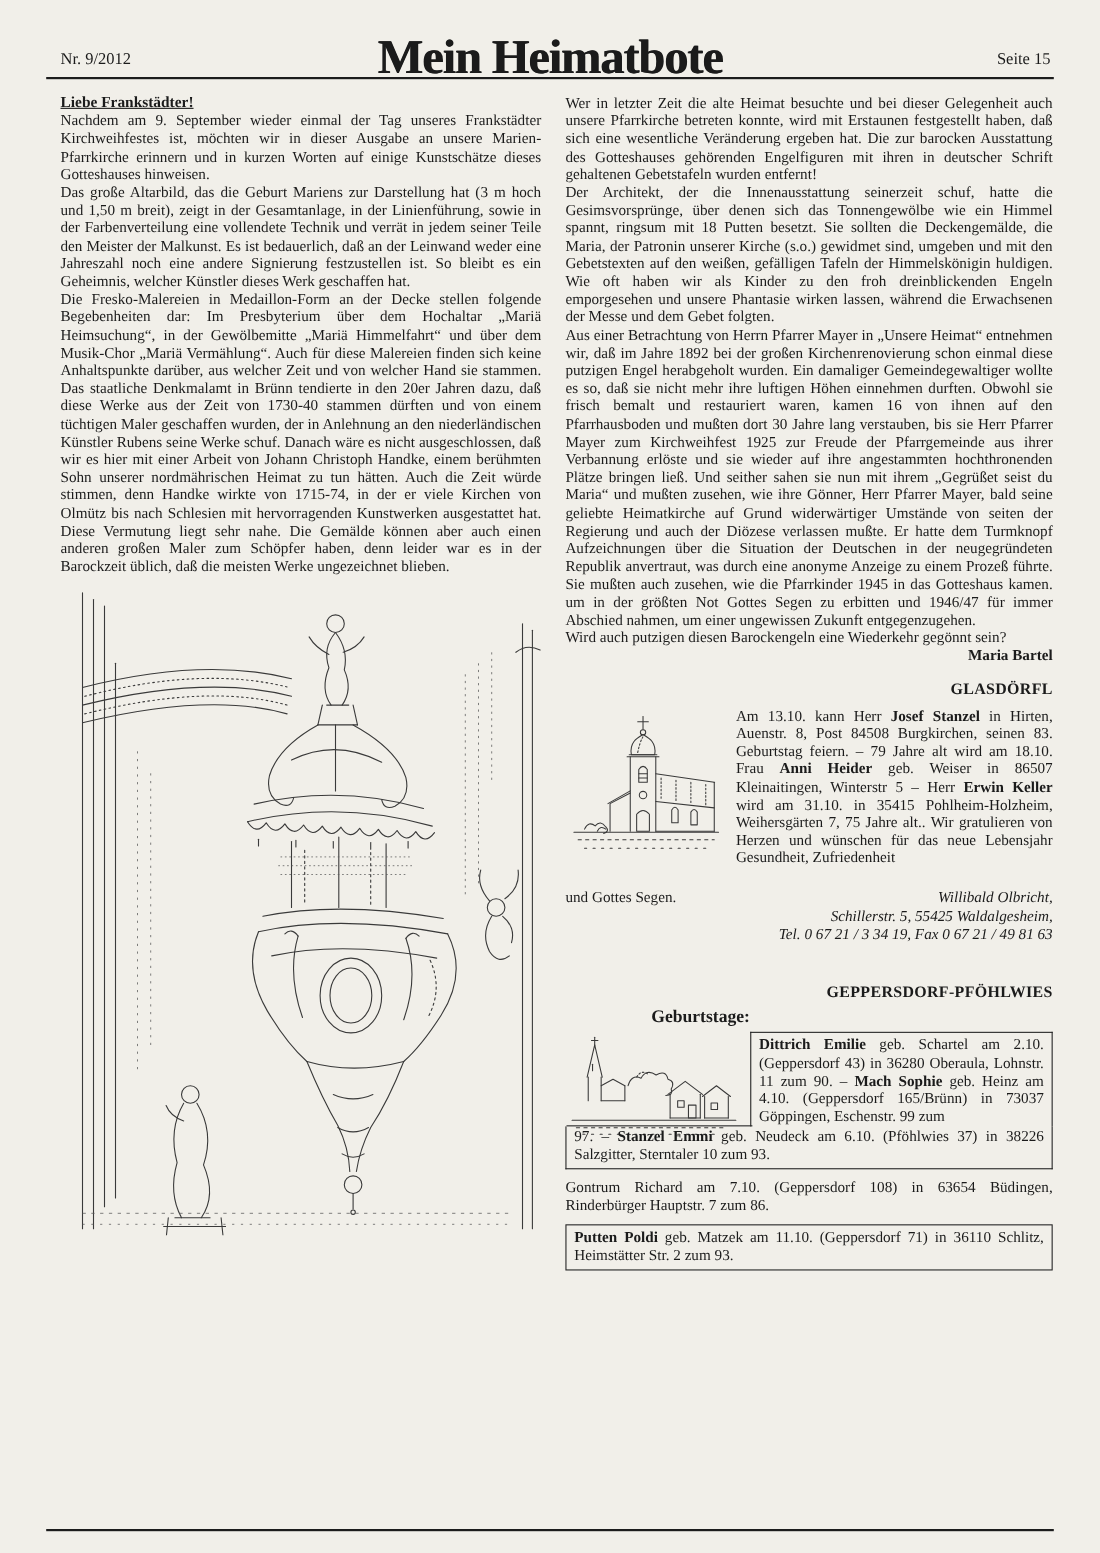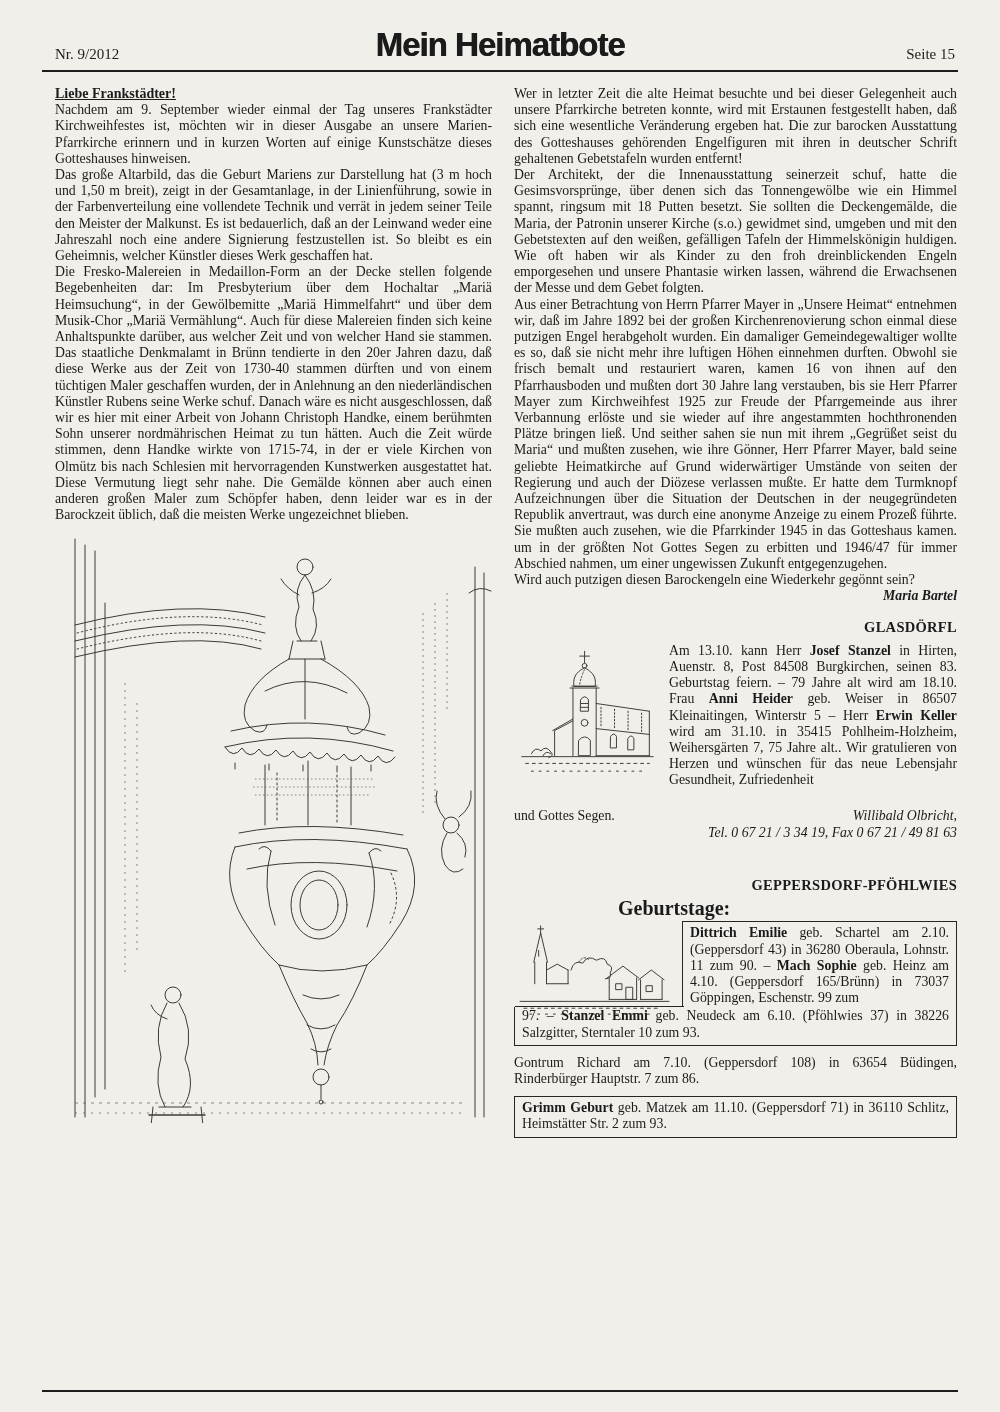--- a/index.html
+++ b/index.html
@@ -13,48 +13,48 @@
   }
   .rule { position: absolute; left: 42px; width: 916px; height: 2px; background: #1c1c1c; }
   #rule-top { top: 70px; }
   #rule-bottom { top: 1390px; }
 
   #issue-number { position: absolute; left: 55px; top: 46px; font-size: 15px; }
   #page-number  { position: absolute; right: 45px; top: 46px; font-size: 15px; }
   #masthead {
     position: absolute; left: 0; right: 0; top: 26px;
     text-align: center;
-    font-family: Liberation Sans, sans-serif;
-    font-weight: bold; font-size: 33px; letter-spacing: -1px;
+    font-family: Liberation Serif, serif;
+    font-weight: bold; font-size: 44px; letter-spacing: -1px;
     text-shadow: 0.6px 0 0 #1b1b1b;
   }
 
   .col { position: absolute; top: 86px; }
   #col-left  { left: 55px;  width: 437px; }
   #col-right { left: 514px; width: 443px; }
 
   .txt { font-size: 13.8px; line-height: 16.2px; text-align: justify; hyphens: auto; -webkit-hyphens: auto; }
   .txt p { margin: 0; }
   .article-head { font-size: 14px; font-weight: bold; text-decoration: underline; }
 
-  .author-line { text-align: right; font-style: italic; font-weight: bold; font-size: 13.8px; line-height: 16.2px; }
+  .author-line { text-align: right; font-weight: bold; font-size: 13.8px; line-height: 16.2px; }
 
   .fig { display: block; }
   #pulpit-figure { margin-top: 10px; }
 
   .section-head { text-align: right; font-weight: bold; font-size: 14.5px; letter-spacing: 0.3px; }
   #glas-section { margin-top: 14px; }
   #glas-head { margin-bottom: 8px; }
   #glas-body { overflow: hidden; }
   #glas-church { float: left; width: 145px; height: 145px; margin: 2px 10px 2px 0; }
   .closing-row { display: flex; justify-content: space-between; align-items: baseline; clear: both; margin-top: 16px; }
   .sig-block { text-align: right; font-style: italic; font-size: 13.8px; line-height: 17px; }
 
   #gep-section { margin-top: 36px; position: relative; }
-  #gep-sub { font-weight: bold; font-size: 20px; margin: 7px 0 5px 104px; }
+  #gep-sub { font-weight: bold; font-size: 16px; margin: 7px 0 5px 78px; }
   #gep-village { position: absolute; left: 0; top: 46px; width: 162px; height: 96px; }
   .boxed { border: 1.5px solid #262626; }
   #gep-boxA { margin-left: 168px; border-bottom: none; padding: 3px 7px 1px 7px; }
   #gep-boxB { border-top: none; padding: 1px 7px 4px 7px; position: relative; }
   #gep-boxB::before { content: ""; position: absolute; left: 0; top: -1px; width: 169px; border-top: 1.5px solid #262626; }
   .entry { margin-top: 9px; }
   #gep-box-grimm { margin-top: 9px; padding: 3px 7px 4px 7px; }
 
   svg { display: block; }
   .ink { stroke: #3a3a3a; fill: none; stroke-width: 1; stroke-linecap: round; stroke-linejoin: round; }
@@ -230,20 +230,21 @@
           <path d="M30 112 q3 -6 8 -2"></path>
         </g>
       </svg>
       <span><span>Am 13.10. kann Herr </span><span style="font-weight: bold;">Josef Stanzel</span><span> in Hirten, Auenstr. 8, Post 84508 Burgkirchen, seinen 83. Geburtstag feiern. – 79 Jahre alt wird am 18.10. Frau </span><span style="font-weight: bold;">Anni Heider</span><span> geb. Weiser in 86507 Kleinaitingen, Winterstr 5 – Herr </span><span style="font-weight: bold;">Erwin Keller</span><span> wird am 31.10. in 35415 Pohlheim-Holzheim, Weihersgärten 7, 75 Jahre alt.. Wir gratulieren von Herzen und wünschen für das neue Lebensjahr Gesundheit, Zufriedenheit</span></span>
     </div>
     <div class="closing-row">
       <span>und Gottes Segen.</span>
       <span style="font-style:italic">Willibald Olbricht,</span>
     </div>
     <div class="sig-block">
+      <div>Schillerstr. 5, 55425 Waldalgesheim,</div>
       <div>Tel. 0 67 21 / 3 34 19, Fax 0 67 21 / 49 81 63</div>
     </div>
   </div>
 
   <div id="gep-section">
     <div class="section-head">GEPPERSDORF-PFÖHLWIES</div>
     <div id="gep-sub">Geburtstage:</div>
 
     <svg id="gep-village" viewBox="0 0 165 98">
       <g class="ink">
@@ -276,17 +277,17 @@
         <path d="M6 80 H158"></path>
         <path d="M10 87 H150" stroke-dasharray="3 4"></path>
         <path d="M16 93 H142" stroke-dasharray="2 6"></path>
       </g>
     </svg>
 
     <div id="gep-boxA" class="boxed"><span style="font-weight: bold;">Dittrich Emilie</span><span> geb. Schartel am 2.10. (Geppersdorf 43) in 36280 Oberaula, Lohnstr. 11 zum 90. – </span><span style="font-weight: bold;">Mach Sophie</span><span> geb. Heinz am 4.10. (Geppersdorf 165/Brünn) in 73037 Göppingen, Eschenstr. 99 zum</span></div>
     <div id="gep-boxB" class="boxed"><span>97. – </span><span style="font-weight: bold;">Stanzel Emmi</span><span> geb. Neudeck am 6.10. (Pföhlwies 37) in 38226 Salzgitter, Sterntaler 10 zum 93.</span></div>
 
     <div class="entry"><span style="font-weight: normal;">Gontrum Richard</span><span> am 7.10. (Geppersdorf 108) in 63654 Büdingen, Rinderbürger Hauptstr. 7 zum 86.</span></div>
-    <div id="gep-box-grimm" class="boxed"><span style="font-weight: bold;">Grimm Geburt</span><span> geb. Matzek am 11.10. (Geppersdorf 71) in 36110 Schlitz, Heimstätter Str. 2 zum 93.</span></div>
+    <div id="gep-box-grimm" class="boxed"><span style="font-weight: bold;">Putten Poldi</span><span> geb. Matzek am 11.10. (Geppersdorf 71) in 36110 Schlitz, Heimstätter Str. 2 zum 93.</span></div>
   </div>
 </div>
 
 <div id="rule-bottom" class="rule"></div>
 
 </body></html>

